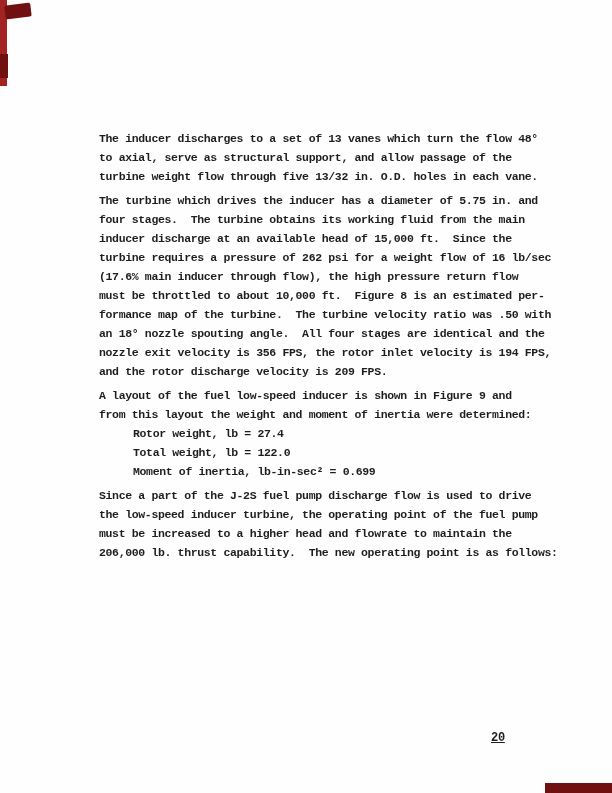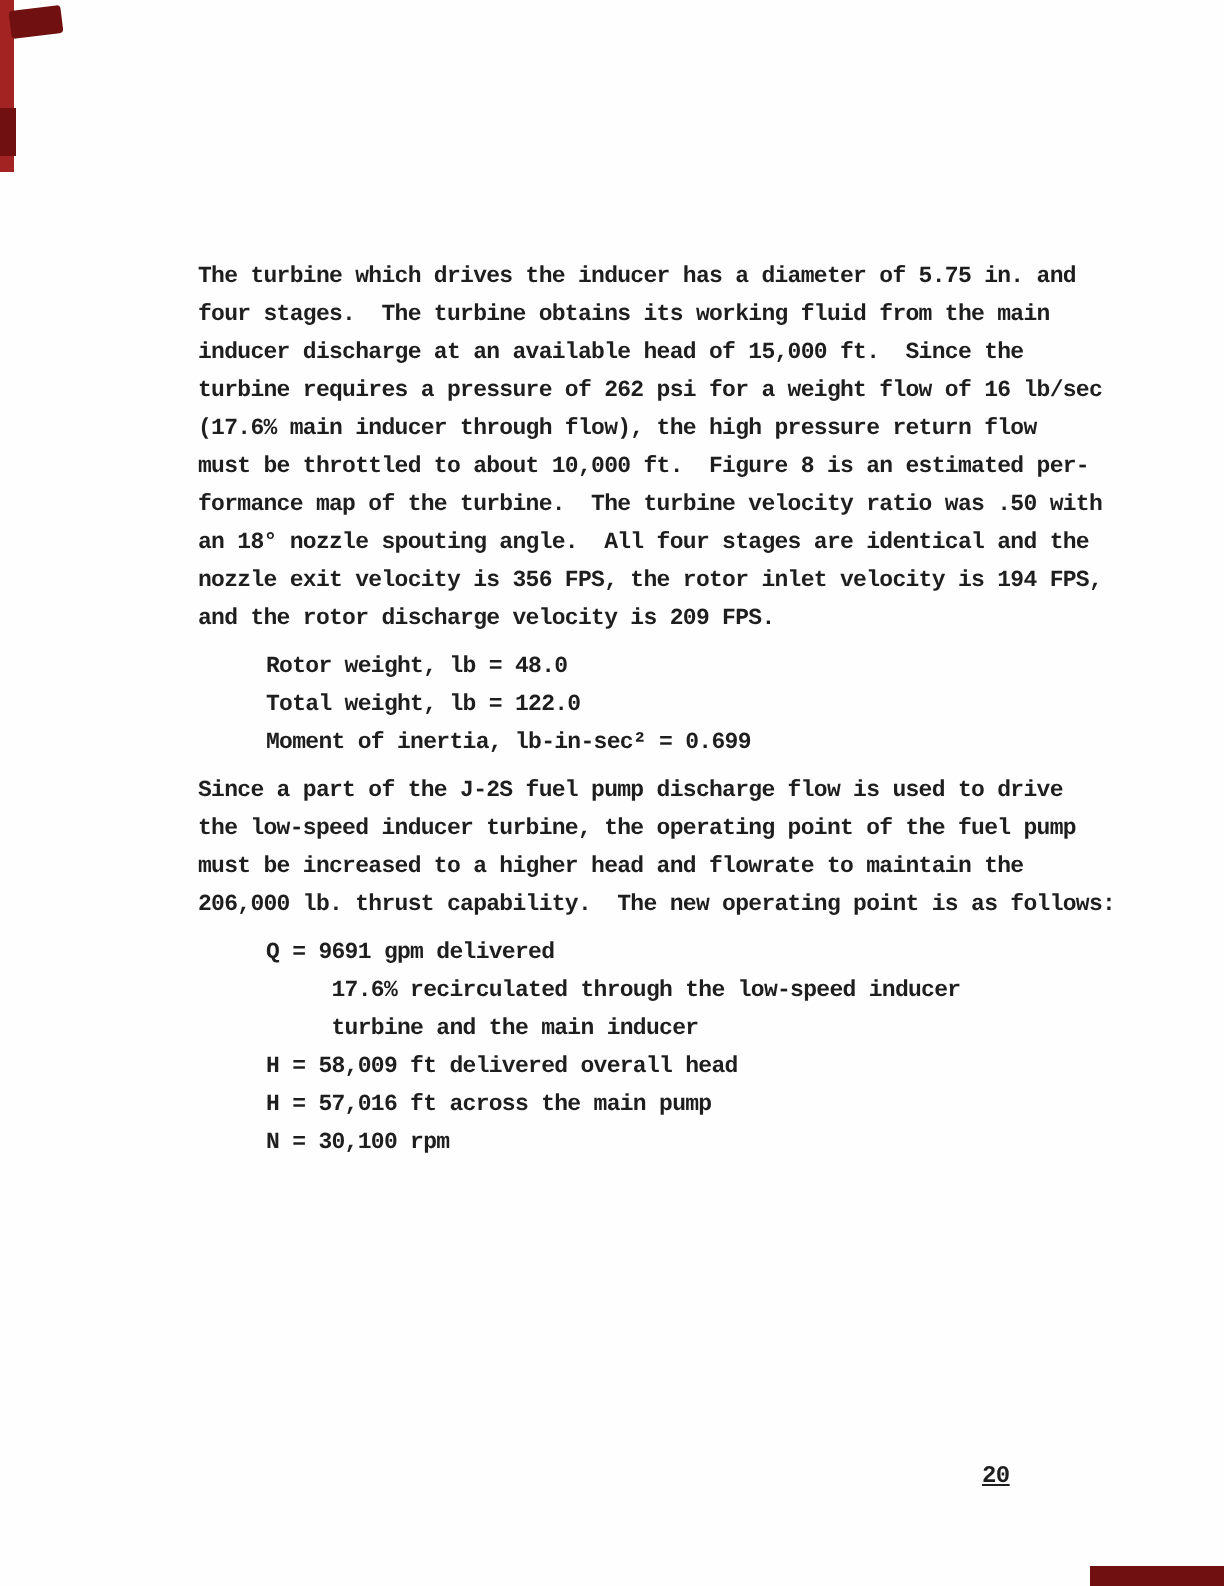--- a/index.html
+++ b/index.html
@@ -64,40 +64,39 @@
 <body>
 
 <div class="page">
 
   <div class="artifact mark-left-strip"></div>
   <div class="artifact mark-top-left-blob"></div>
   <div class="artifact mark-left-bar"></div>
   <div class="artifact mark-bottom-right"></div>
 
   <div class="content">
+    <p class="para">The inducer discharges to a set of 13 vanes which turn the flow 48°
+to axial, serve as structural support, and allow passage of the
+turbine weight flow through five 13/32 in. O.D. holes in each vane.</p>
     <p class="para">The turbine which drives the inducer has a diameter of 5.75 in. and
 four stages.  The turbine obtains its working fluid from the main
 inducer discharge at an available head of 15,000 ft.  Since the
 turbine requires a pressure of 262 psi for a weight flow of 16 lb/sec
 (17.6% main inducer through flow), the high pressure return flow
 must be throttled to about 10,000 ft.  Figure 8 is an estimated per-
 formance map of the turbine.  The turbine velocity ratio was .50 with
 an 18° nozzle spouting angle.  All four stages are identical and the
 nozzle exit velocity is 356 FPS, the rotor inlet velocity is 194 FPS,
 and the rotor discharge velocity is 209 FPS.</p>
-    <p class="para indent">Rotor weight, lb = 48.0
+    <p class="para no-gap">A layout of the fuel low-speed inducer is shown in Figure 9 and
+from this layout the weight and moment of inertia were determined:</p>
+    <p class="para indent">Rotor weight, lb = 27.4
 Total weight, lb = 122.0
 Moment of inertia, lb-in-sec² = 0.699</p>
     <p class="para">Since a part of the J-2S fuel pump discharge flow is used to drive
 the low-speed inducer turbine, the operating point of the fuel pump
 must be increased to a higher head and flowrate to maintain the
 206,000 lb. thrust capability.  The new operating point is as follows:</p>
-    <p class="para indent">Q = 9691 gpm delivered
-     17.6% recirculated through the low-speed inducer
-     turbine and the main inducer
-H = 58,009 ft delivered overall head
-H = 57,016 ft across the main pump
-N = 30,100 rpm</p>
   </div>
 
   <div class="page-number">20</div>
 
 </div>
 
 </body></html>

